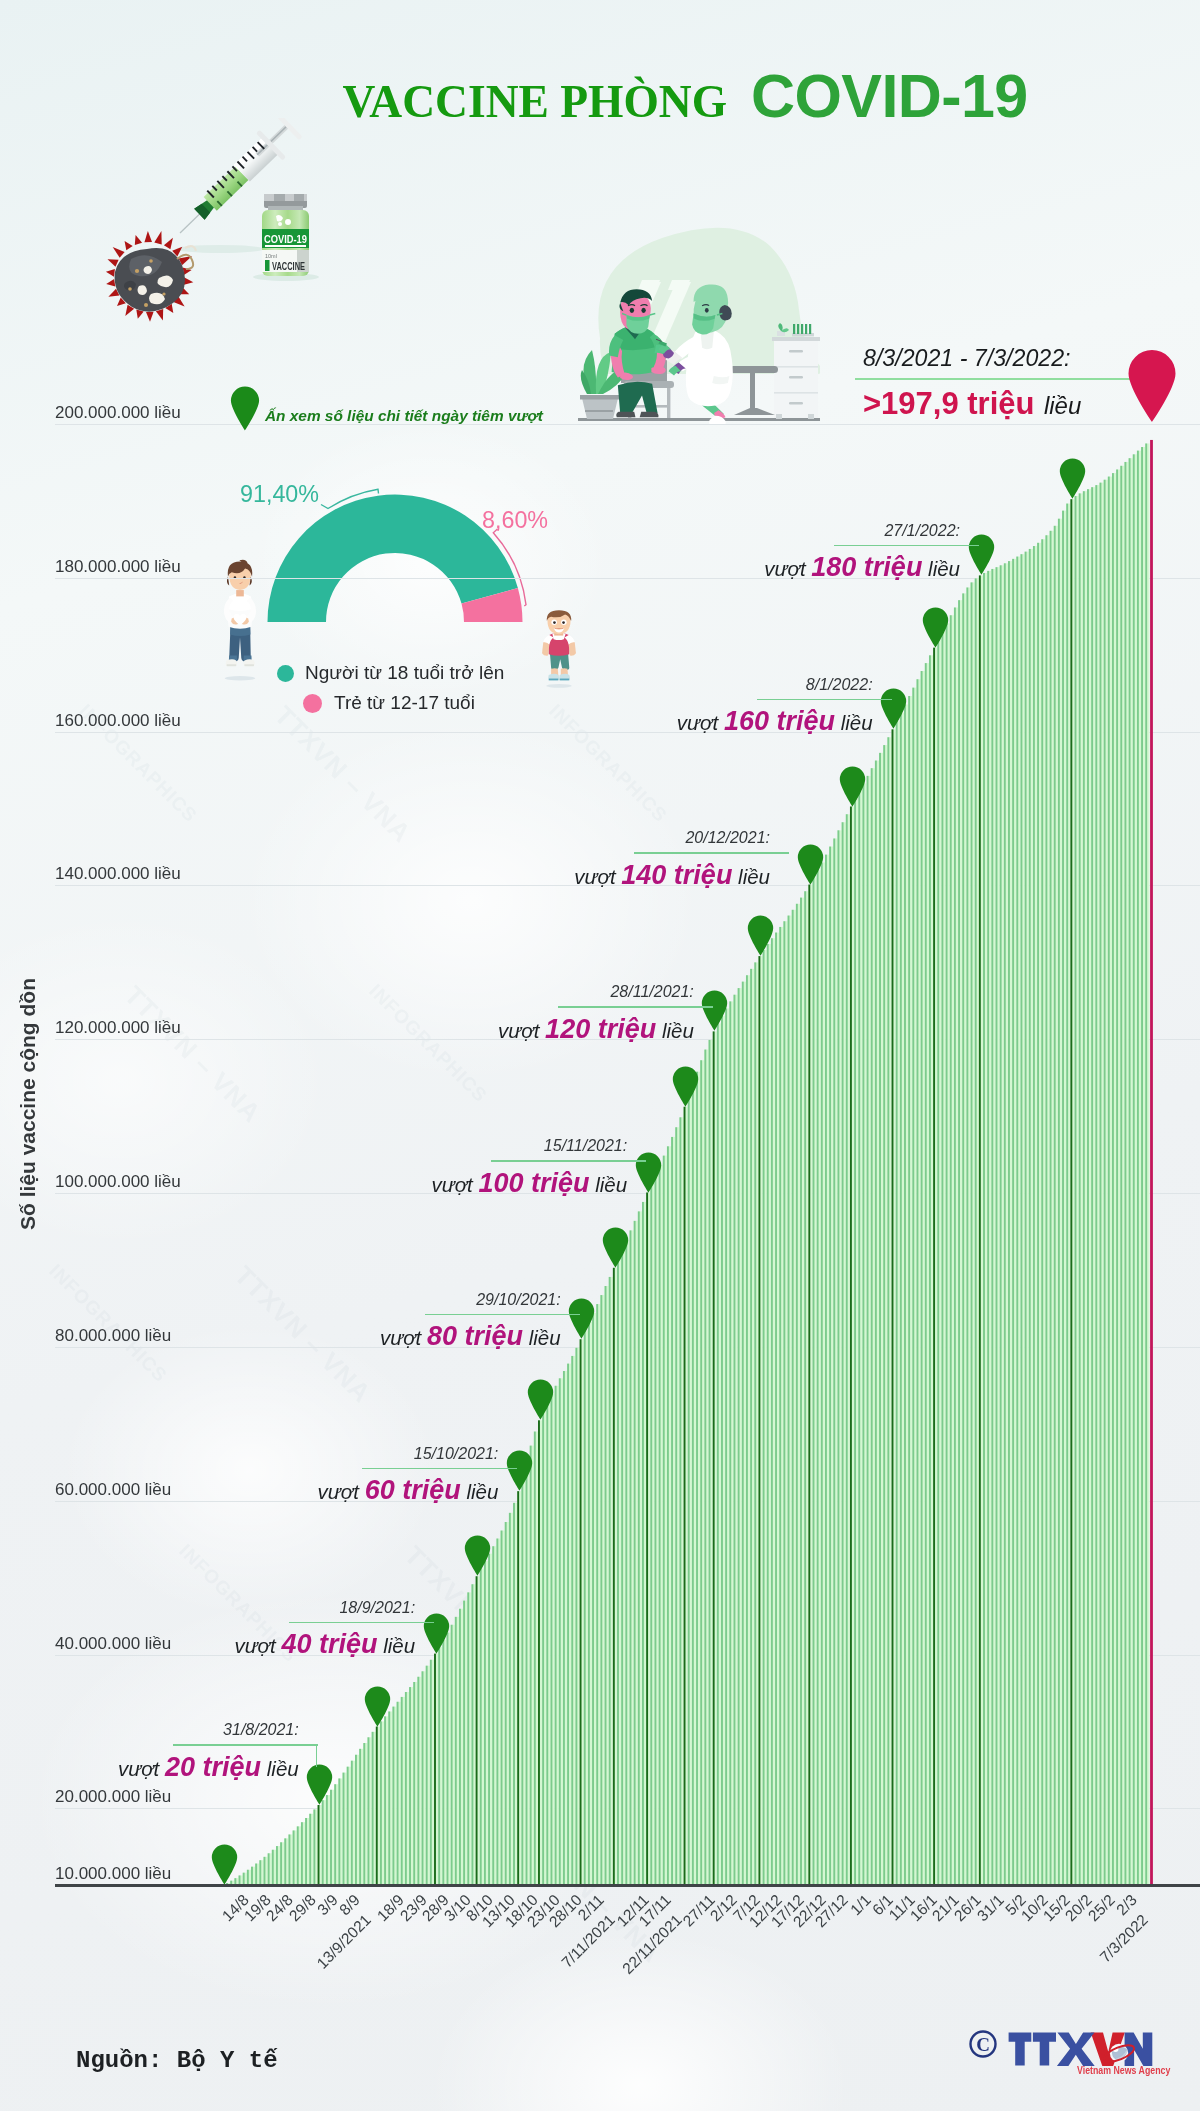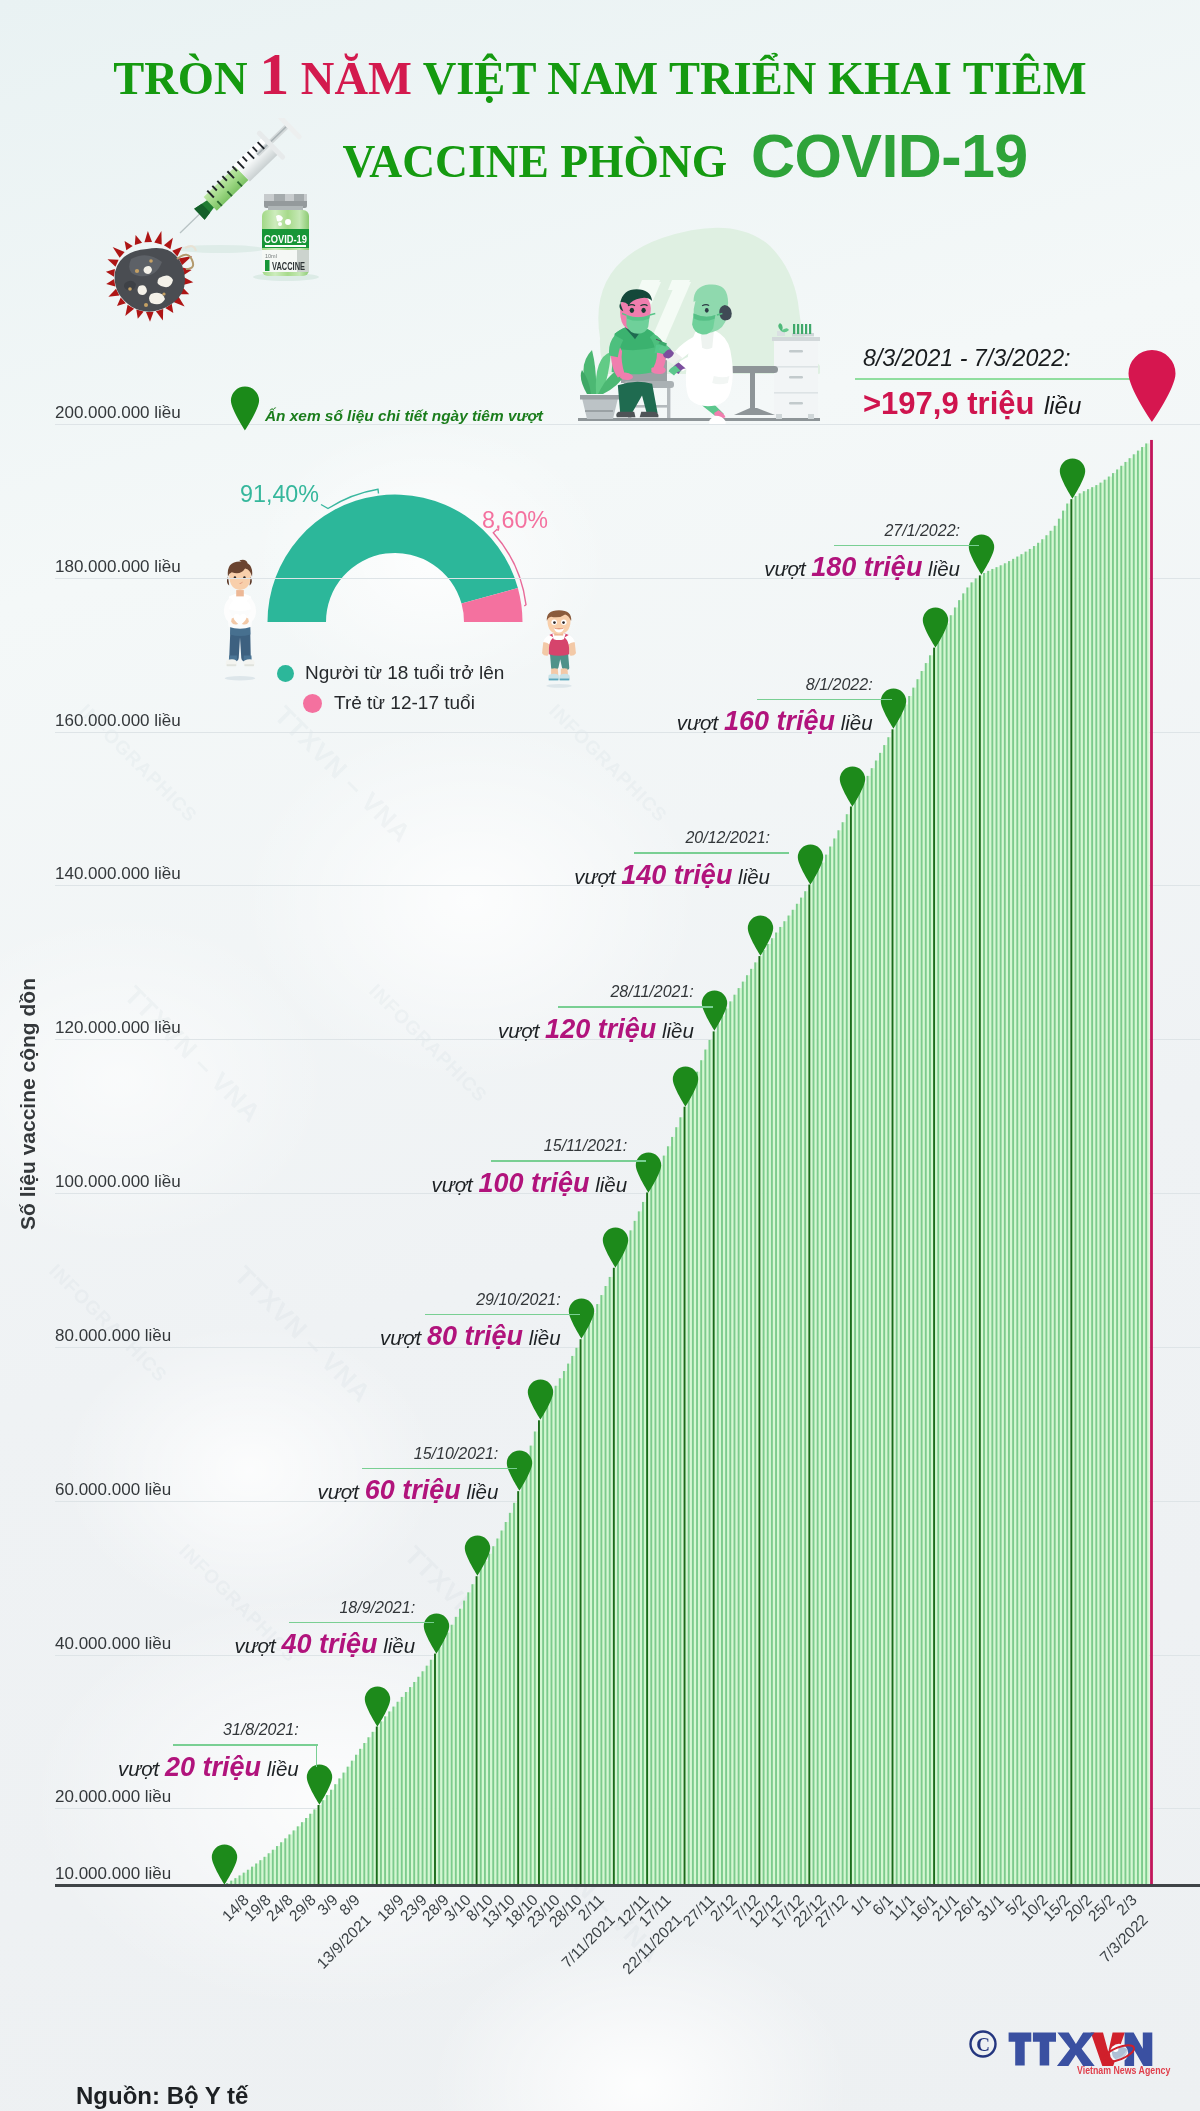--- a/index.html
+++ b/index.html
@@ -54,22 +54,22 @@
   .ytick-label{position:absolute;font-size:17px;color:#34383b;white-space:nowrap;}
   .gridline{position:absolute;height:1px;background:#dee4e7;}
   .xtick{position:absolute;font-size:15.5px;color:#3d4347;white-space:nowrap;
          transform-origin:100% 0;transform:rotate(-45deg);}
   .anno{position:absolute;text-align:right;white-space:nowrap;}
   .anno-date{font-size:16px;font-style:italic;color:#323639;}
   .anno-rule{height:1.5px;background:#79cf93;margin-top:5px;margin-left:auto;}
   .anno-val{margin-top:6px;font-size:20.5px;font-style:italic;color:#1d2124;}
   .anno-num{font-weight:bold;color:#b1137c;font-style:italic;font-size:27px;}
   .pin{position:absolute;}
-  .source-text{left:76px;top:27px;font-family:Liberation Sans, sans-serif;font-weight:bold;
-               font-size:24px;color:#1d2023;margin-top:35px;}
+  .source-text{left:76px;top:27px;font-family:Liberation Mono, monospace;font-weight:bold;
+               font-size:24px;color:#1d2023;}
 
   
   .wm{position:absolute;font-weight:bold;white-space:nowrap;color:rgba(185,203,211,0.13);
       transform:rotate(45deg);transform-origin:0 0;letter-spacing:1px;}
   .wm-a{font-size:19px;}
   .wm-b{font-size:26px;}
 
 </style>
 </head>
 <body>
@@ -83,23 +83,20 @@
     <div class="wm wm-b" style="left:140px;top:980px;">TTXVN – VNA</div>
     <div class="wm wm-a" style="left:380px;top:980px;">INFOGRAPHICS</div>
     <div class="wm wm-b" style="left:250px;top:1260px;">TTXVN – VNA</div>
     <div class="wm wm-a" style="left:60px;top:1260px;">INFOGRAPHICS</div>
     <div class="wm wm-b" style="left:420px;top:1540px;">TTXVN – VNA</div>
     <div class="wm wm-a" style="left:190px;top:1540px;">INFOGRAPHICS</div>
     <div class="wm wm-b" style="left:540px;top:1820px;">TTXVN – VNA</div>
   </div>
 
   <div class="abs" style="left:0;top:44px;width:1200px;text-align:center;">
-    <div class="tline">
-      <span class="tg">TRÒN </span><span class="tr tbig">1</span><span class="tr"> NĂM </span><span class="tg">VIỆT NAM TRIỂN KHAI TIÊM</span>
-    </div>
     <div class="tline tline2">
       <span class="tg">VACCINE PHÒNG</span><span class="tcovid">COVID-19</span>
     </div>
   </div>
 
   <svg class="abs" style="left:88px;top:118px;width:239px;height:229px;" viewBox="-12 -12 239 229">
     <defs>
       <linearGradient id="gBarrel" x1="0" y1="0" x2="0" y2="1">
         <stop offset="0" stop-color="#ffffff"></stop>
           <stop offset="0.42" stop-color="#f4f7f7"></stop>

